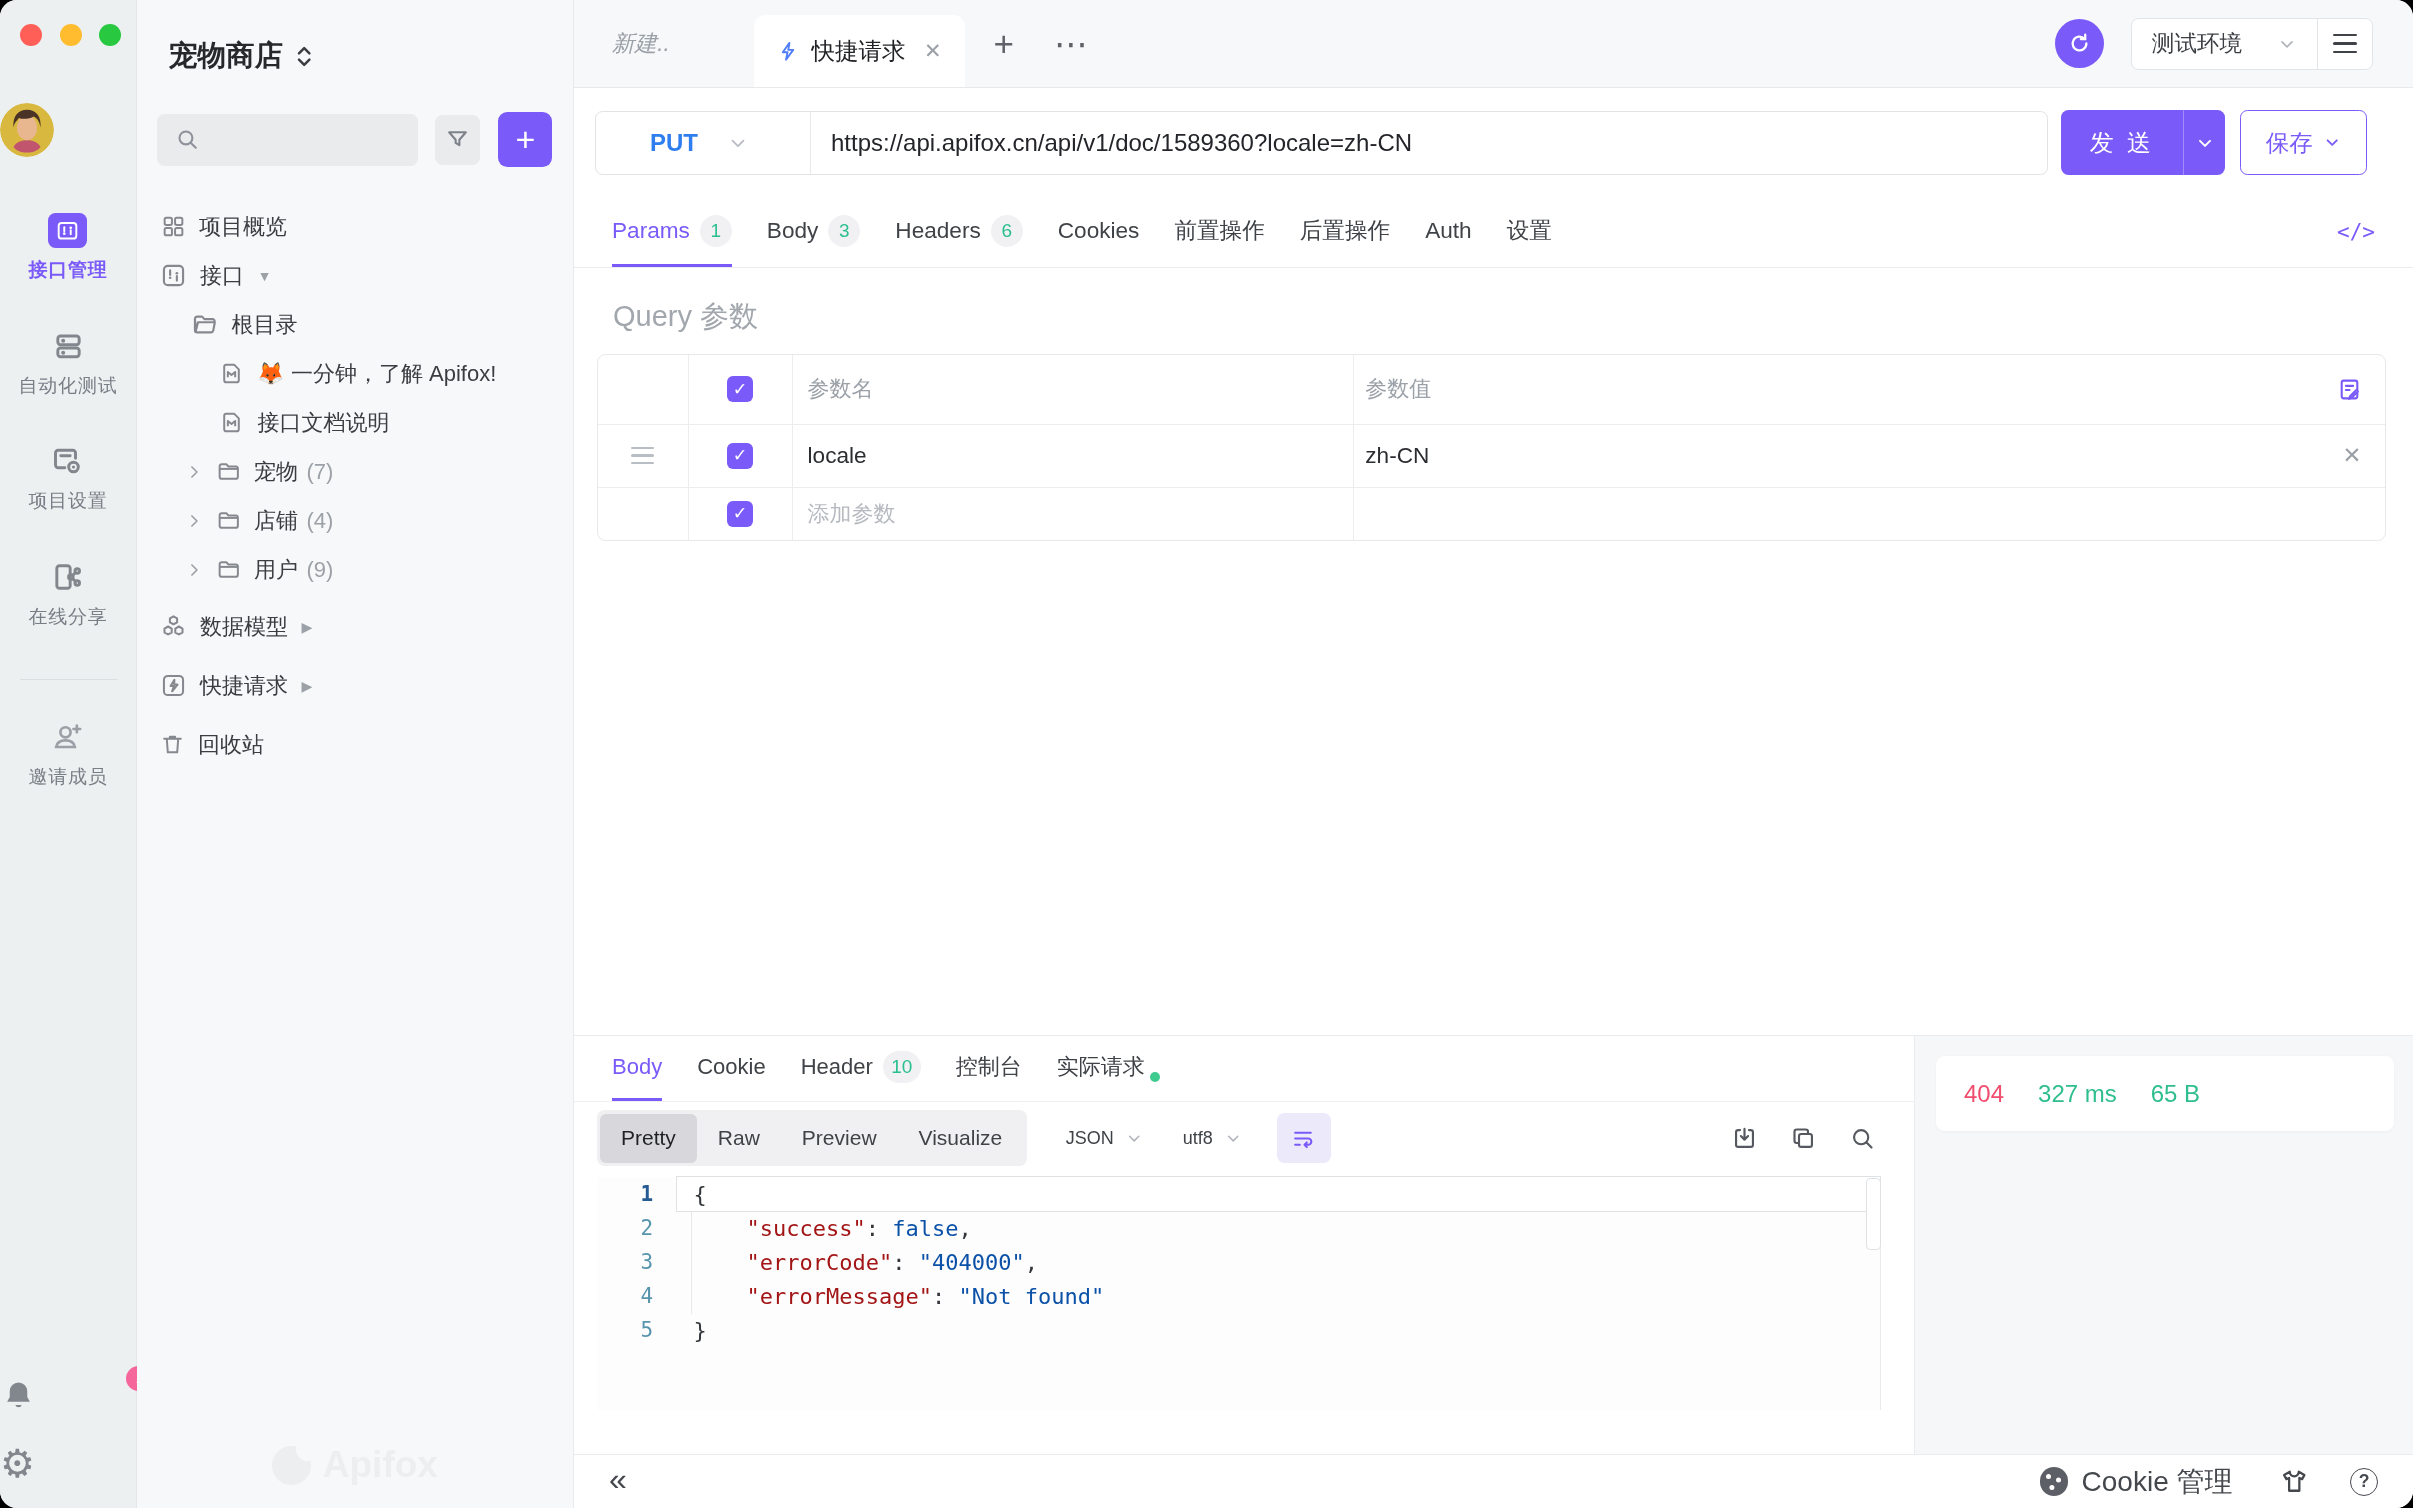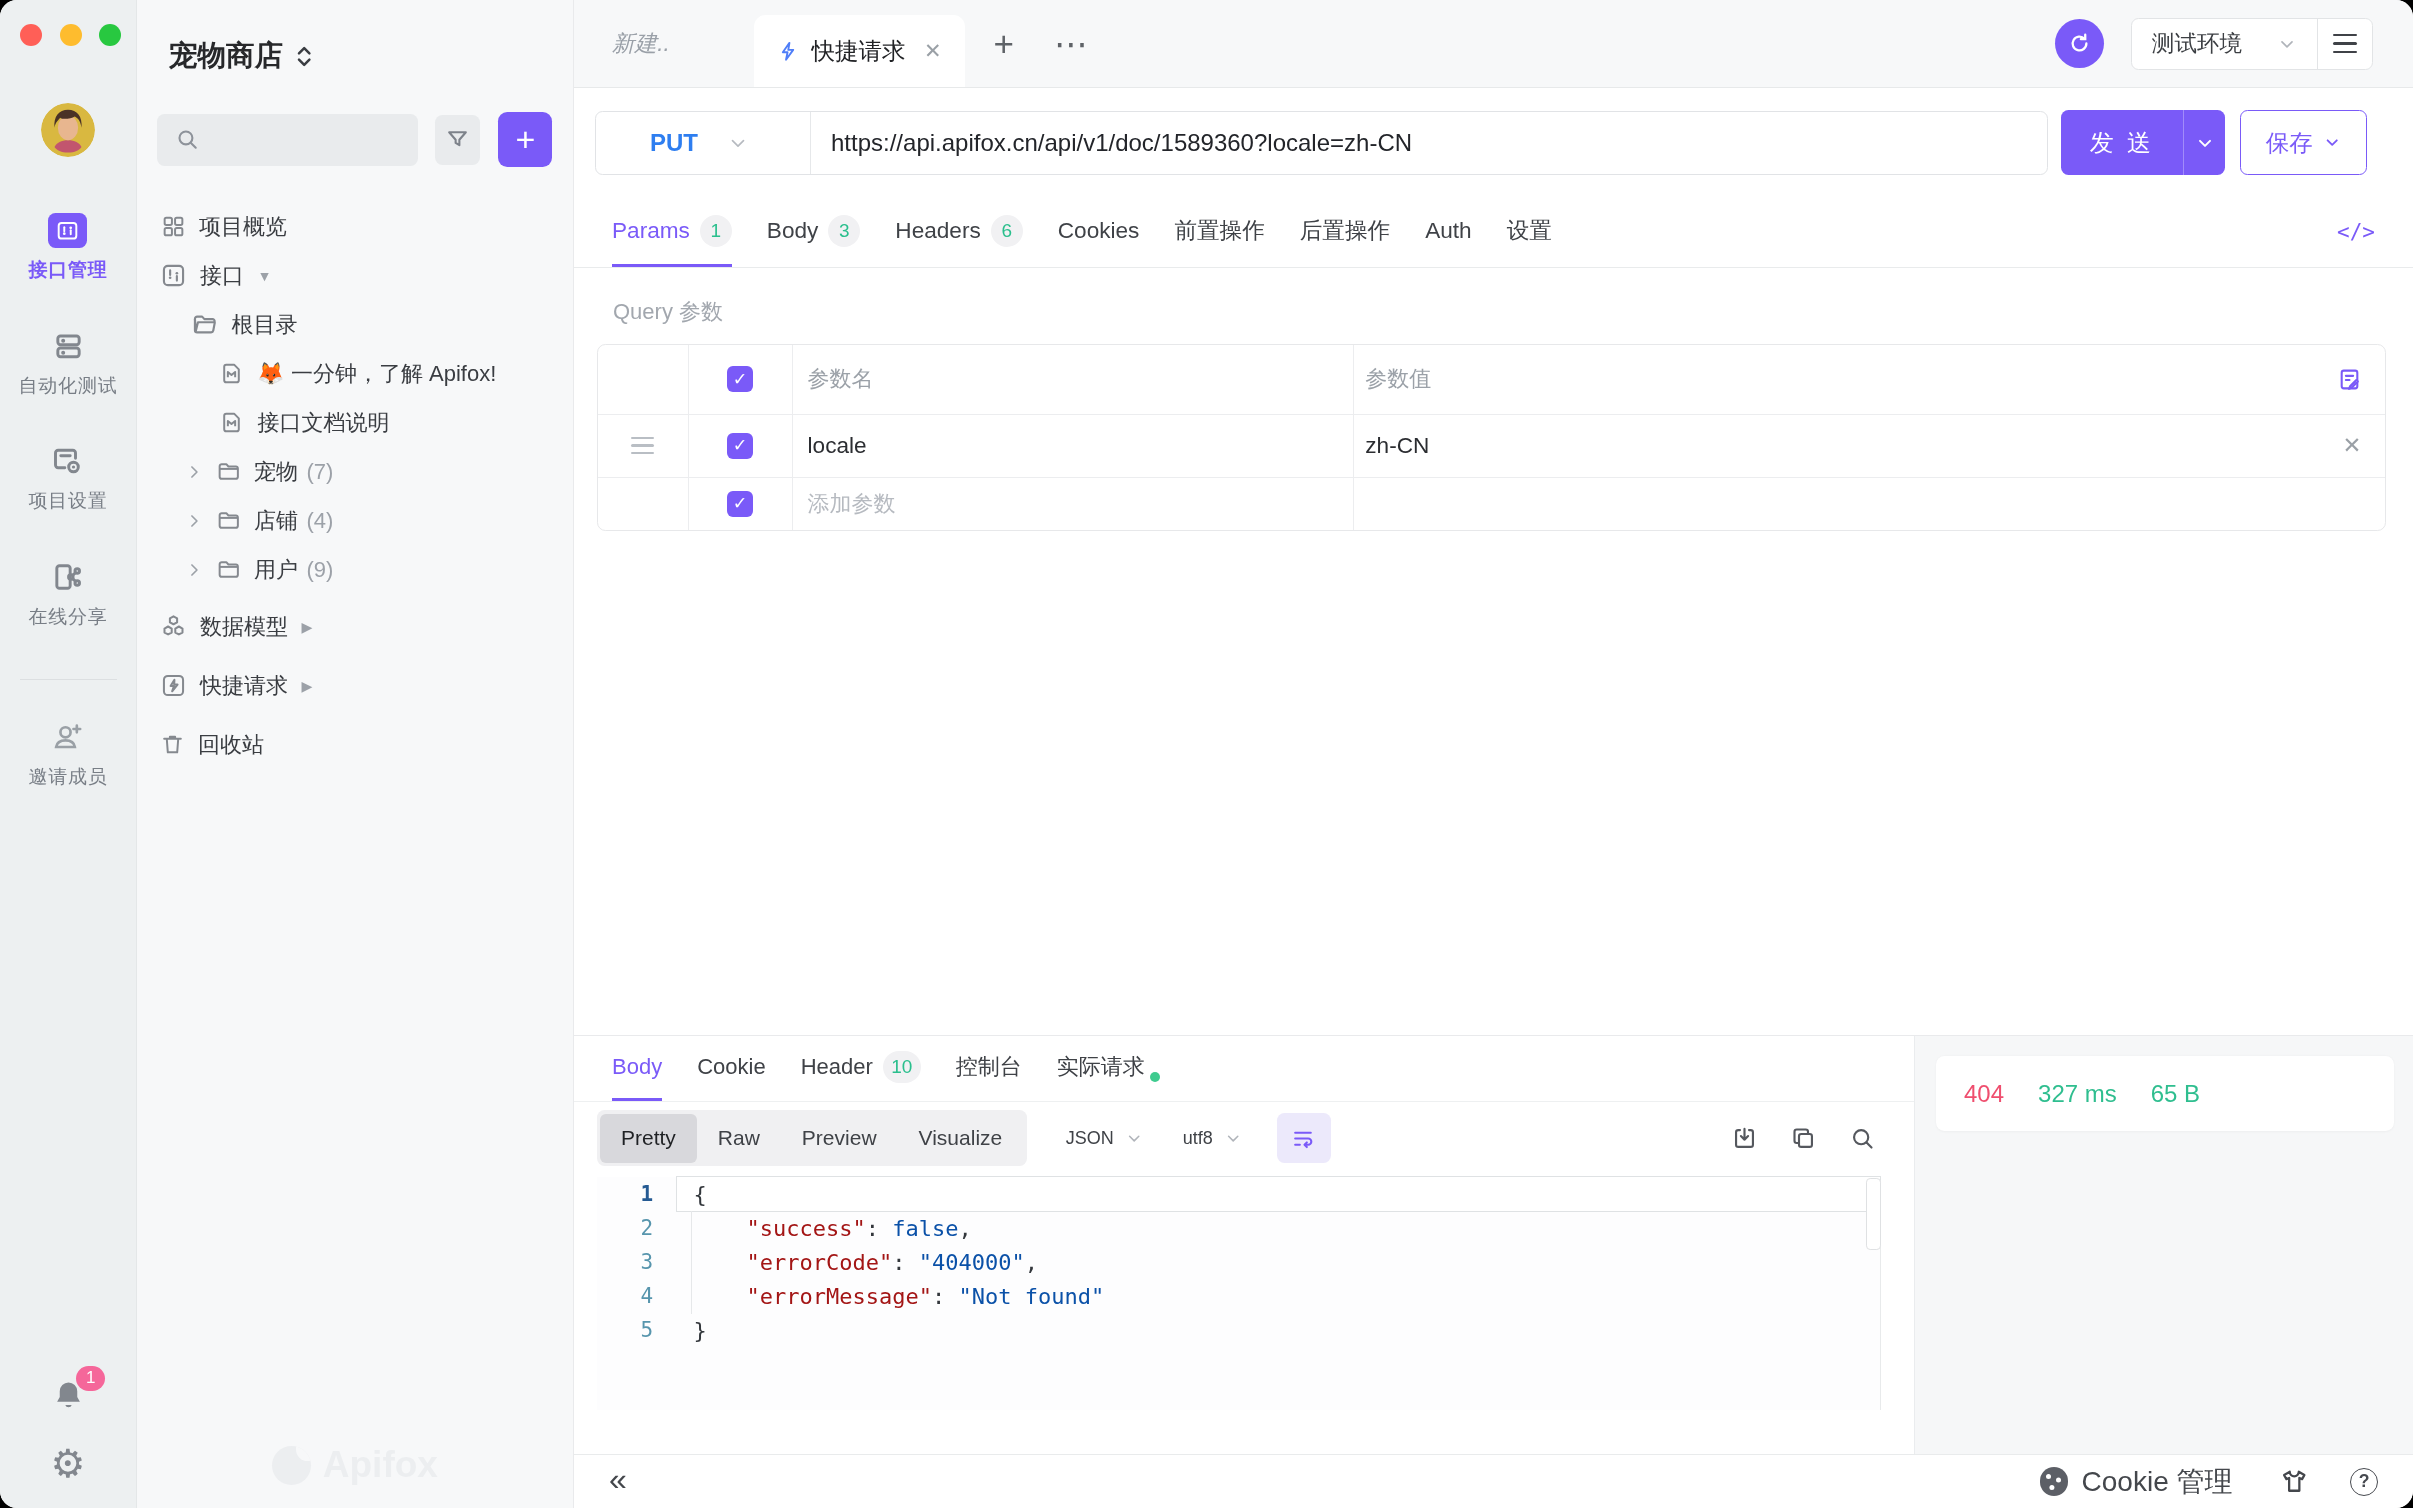--- a/index.html
+++ b/index.html
@@ -1,20 +1,20 @@
 <!DOCTYPE html>
 <html style="font-size:13.4px"><head>
 <meta charset="utf-8">
 <style>
   * { margin:0; padding:0; box-sizing:border-box; }
   html,body { width:2413px; height:1508px; background:#000; font-family:"Liberation Sans","DejaVu Sans",sans-serif; }
   .window { width:2413px; height:1508px; border-radius:17px; overflow:hidden; display:flex; background:#fff; }
 
   
-  .activity { width:137px; background:#edf0f1; border-right:0.8px solid #e4e7e8; display:flex; flex-direction:column; align-items:center; position:relative; flex:none; }
+  .activity { width:137px; background:#edf0f1; border-right:0.8px solid #e4e7e8; display:flex; flex-direction:column; position:relative; flex:none; }
   .traffic { position:absolute; top:23.5px; left:20px; display:flex; gap:17.6px; }
   .dot { width:22px; height:22px; border-radius:50%; }
   .dot.r{background:#ff5f57;} .dot.y{background:#febc2e;} .dot.g{background:#28c840;}
   .avatar { margin-top:103px; width:54px; height:54px; border-radius:50%; overflow:hidden; flex:none; }
   .nav { margin-top:55px; display:flex; flex-direction:column; align-items:center; width:100%; }
   .nav-item { display:flex; flex-direction:column; align-items:center; margin-bottom:44px; cursor:pointer; color:#82878e; }
   .nav-item .ic { width:40px; height:37px; display:flex; align-items:center; justify-content:center; }
   .nav-item .lbl { margin-top:8.4px; font-size:19px; color:#787e86; letter-spacing:0.8px; }
   .nav-item.active .lbl { color:#7a5af8; font-weight:600; }
   .act-ic { width:39px; height:35px; background:#7a5af8; border-radius:7.5px; display:flex; align-items:center; justify-content:center; }
@@ -73,21 +73,21 @@
   .send-chev { width:42px; border-left:0.8px solid rgba(255,255,255,.3); display:flex; align-items:center; justify-content:center; }
   .save-btn { margin-left:15px; height:65px; width:127px; border:1.7px solid #7a5af8; border-radius:7.5px; color:#7a5af8; display:flex; align-items:center; justify-content:center; gap:10px; font-size:23.5px; cursor:pointer; flex:none; }
 
   .req-tabs { height:71px; border-bottom:0.8px solid #e9ebec; display:flex; align-items:stretch; padding:0 38px; gap:35px; flex:none; background:#fff; }
   .rtab { display:flex; align-items:center; gap:10px; font-size:22.6px; color:#3f4247; border-bottom:3.4px solid transparent; cursor:pointer; }
   .rtab.on { color:#7a5af8; border-bottom-color:#7a5af8; }
   .pill { min-width:32px; height:32px; padding:0 8.4px; background:#f1f1f3; border-radius:16px; color:#2abf8d; font-size:19px; display:flex; align-items:center; justify-content:center; }
   .code-open { margin-left:auto; align-self:center; color:#7a5af8; font-family:"DejaVu Sans Mono",monospace; font-size:21px; cursor:pointer; }
 
   .query-sec { flex:1; background:#fff; min-height:0; }
-  .q-title { margin:28.5px 0 17px 39px; font-size:22px; color:#a2a7ae; }
+  .q-title { margin:28.5px 0 17px 39px; font-size:29px; color:#a2a7ae; }
   .q-table { margin:0 27px 0 22.6px; border:0.8px solid #e7e8ea; border-radius:8.4px; overflow:hidden; background:#fff; }
   .q-row { display:grid; grid-template-columns:91px 104px 561px 1fr; align-items:stretch; }
   .q-row > div { display:flex; align-items:center; border-right:0.8px solid #ecedef; }
   .q-row > div:last-child { border-right:none; justify-content:space-between; padding:0 23.5px 0 11.7px; }
   .q-head { height:70px; border-bottom:0.8px solid #ecedef; }
   .q-data { height:63px; border-bottom:0.8px solid #ecedef; }
   .q-add { height:52px; }
   .cell-c { justify-content:center; }
   .cell-name { padding-left:15px; }
   .hdr-lbl { color:#9ba1a8; font-size:22px; }

